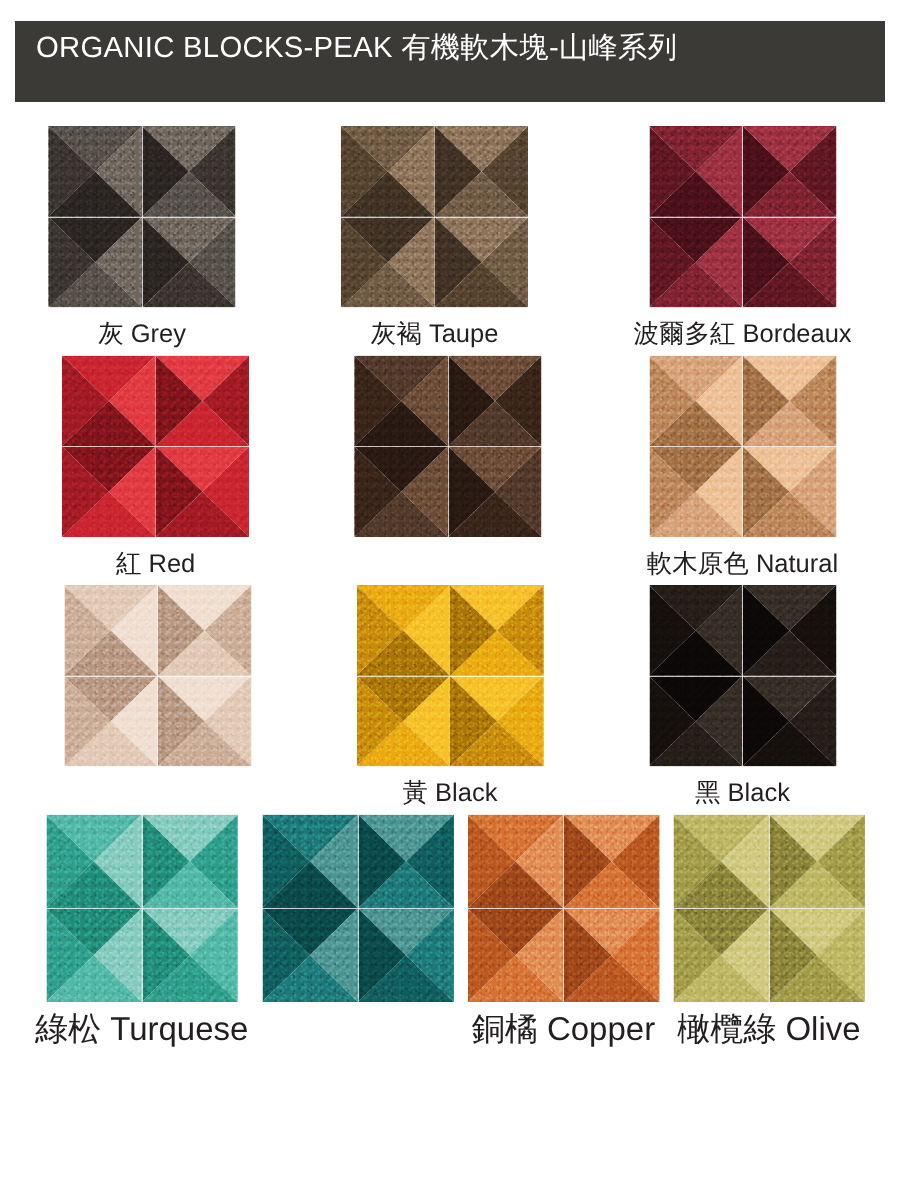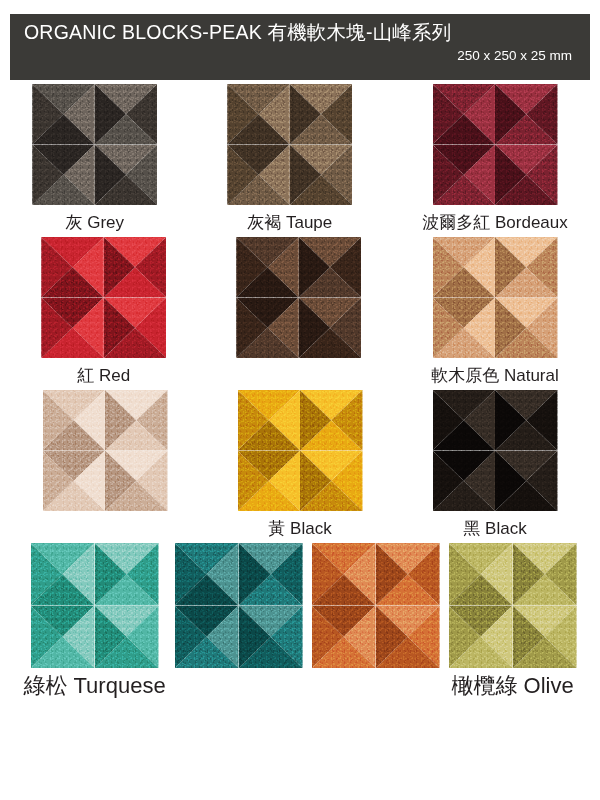--- a/index.html
+++ b/index.html
@@ -15,21 +15,21 @@
     color: #231f20;
     position: relative;
   }
 
   
   .header-bar {
     position: absolute;
     left: 10px;
     top: 14px;
     width: 580px;
-    height: 66px;
+    height: 54px;
     background: #3b3a37;
     box-sizing: border-box;
     padding: 4px 14px 0 14px;
   }
   .header-title {
     color: #ffffff;
     font-size: 19.5px;
     line-height: 28px;
     letter-spacing: 0.2px;
     white-space: nowrap;
@@ -133,21 +133,20 @@
   }
   .row-wide .swatch-label {
     font-size: 22px;
   }
 </style>
 </head>
 <body>
 
 <div class="header-bar">
   <div class="header-title">ORGANIC BLOCKS-PEAK 有機軟木塊-山峰系列</div>
-  <div class="header-sub">250 x 250 x 25 mm</div>
 </div>
 
 <div class="grid">
 
   <div class="row row-3">
     <div class="cell">
       <div class="tile-wrap">
           <div class="tile">
             <div class="quad">
               <div class="facet f-top" style="background: rgb(85, 80, 74);"></div>
@@ -527,20 +526,21 @@
             </div>
             <div class="quad">
               <div class="facet f-top" style="background: rgb(224, 139, 84);"></div>
               <div class="facet f-right" style="background: rgb(213, 113, 53);"></div>
               <div class="facet f-bottom" style="background: rgb(184, 87, 34);"></div>
               <div class="facet f-left" style="background: rgb(156, 70, 26);"></div>
             </div>
           </div>
           <div class="grain"></div>
         </div>
+      <div class="swatch-label">銅橘 Copper</div>
     </div>
     <div class="cell">
       <div class="tile-wrap">
           <div class="tile">
             <div class="quad">
               <div class="facet f-top" style="background: rgb(188, 182, 99);"></div>
               <div class="facet f-right" style="background: rgb(207, 200, 126);"></div>
               <div class="facet f-bottom" style="background: rgb(136, 130, 58);"></div>
               <div class="facet f-left" style="background: rgb(160, 154, 73);"></div>
             </div>

